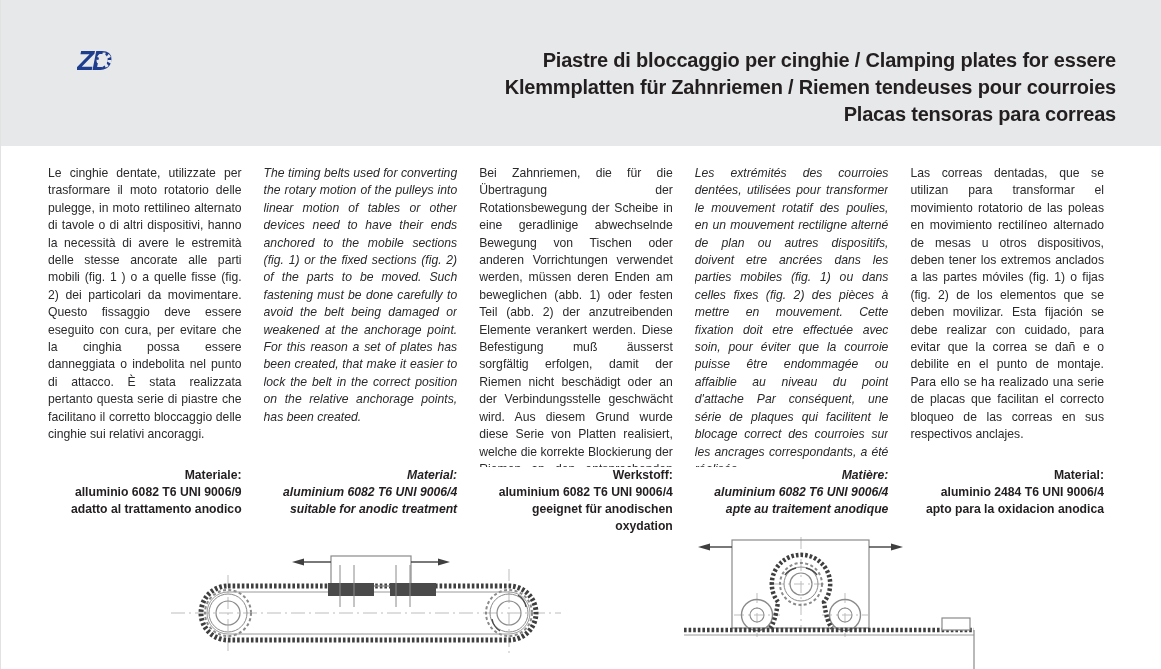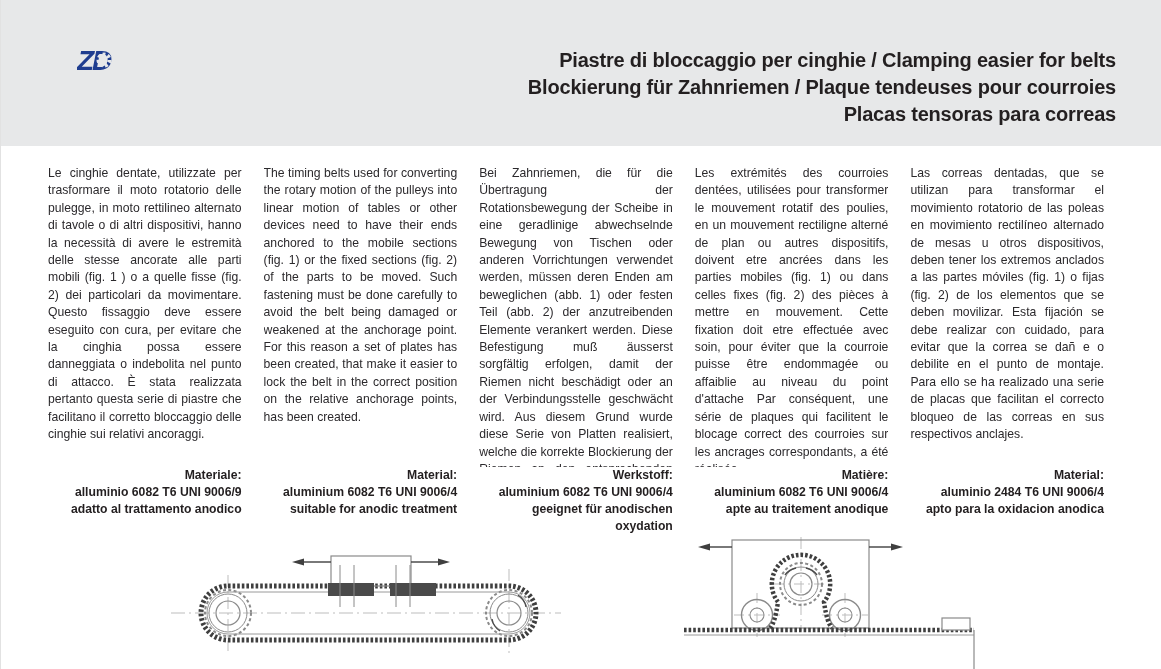--- a/index.html
+++ b/index.html
@@ -17,21 +17,21 @@
   .titles {
     position:absolute; right:46px; top:47px; text-align:right;
     font-size:20px; font-weight:bold; line-height:27px; color:#231f20;
     letter-spacing:-0.2px;
   }
   .columns {
     position:absolute; left:47px; top:165px; width:1056px;
     display:grid; grid-template-columns:repeat(5,1fr); column-gap:22px;
   }
   .col { min-width:0; }
-  .col.italic { }
+  .col.italic { font-style:italic; }
   p.body {
     font-size:12.2px; line-height:17.4px; text-align:justify;
     height:302px; overflow:hidden; color:#2b292c;
   }
   .material { font-weight:bold; font-size:12.2px; line-height:17px; color:#231f20;text-align:right; }
   .material .mlines { white-space:pre-line; }
   .figs svg { position:absolute; }
   #fig1 { left:155px; top:537px; }
   #fig2 { left:683px; top:527px; }
 </style>
@@ -41,22 +41,22 @@
 <div class="page">
 
   <header class="band">
     <div class="logo">
       <svg width="52" height="34" viewBox="0 0 52 34">
         <text x="0" y="26" font-family="'Liberation Sans',sans-serif" font-size="28" font-weight="bold" font-style="italic" letter-spacing="-2" fill="#1f3d8f">ZD</text>
         <circle cx="27" cy="16" r="5.5" fill="none" stroke="#e7e8e9" stroke-width="4" stroke-dasharray="2.6 2.2"></circle>
       </svg>
     </div>
     <div class="titles">
-      <div>Piastre di bloccaggio per cinghie / Clamping easier for belts</div>
-      <div>Blockierung für Zahnriemen / Plaque tendeuses pour courroies</div>
+      <div>Piastre di bloccaggio per cinghie / Clamping plates for essere</div>
+      <div>Klemmplatten für Zahnriemen / Riemen tendeuses pour courroies</div>
       <div>Placas tensoras para correas</div>
     </div>
   </header>
 
   <main class="columns">
 
     <section class="col">
       <p class="body">Le cinghie dentate, utilizzate per trasformare il moto rotatorio delle pulegge, in moto rettilineo alternato di tavole o di altri dispositivi, hanno la necessità di avere le estremità delle stesse ancorate alle parti mobili (fig. 1 ) o a quelle fisse (fig. 2) dei particolari da movimentare. Questo fissaggio deve essere eseguito con cura, per evitare che la cinghia possa essere danneggiata o indebolita nel punto di attacco. È stata realizzata pertanto questa serie di piastre che facilitano il corretto bloccaggio delle cinghie sui relativi ancoraggi.</p>
       <div class="material">
         <div>Materiale:</div>

